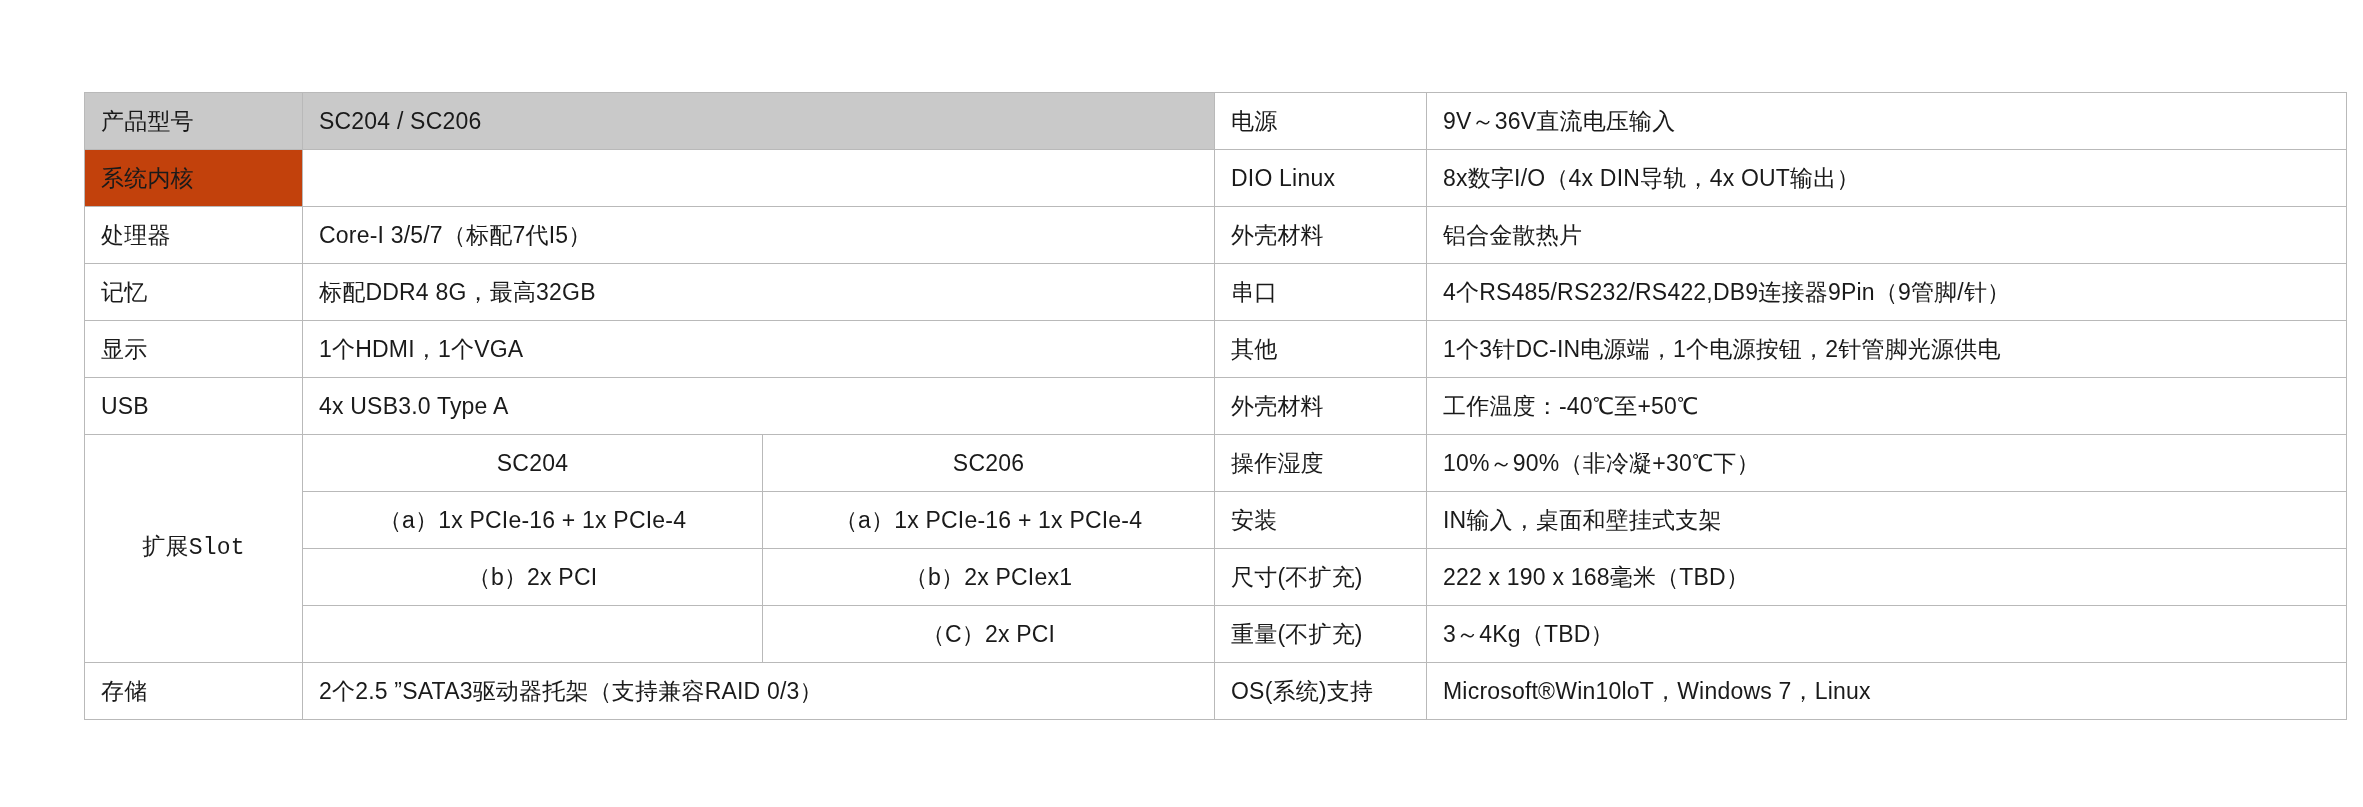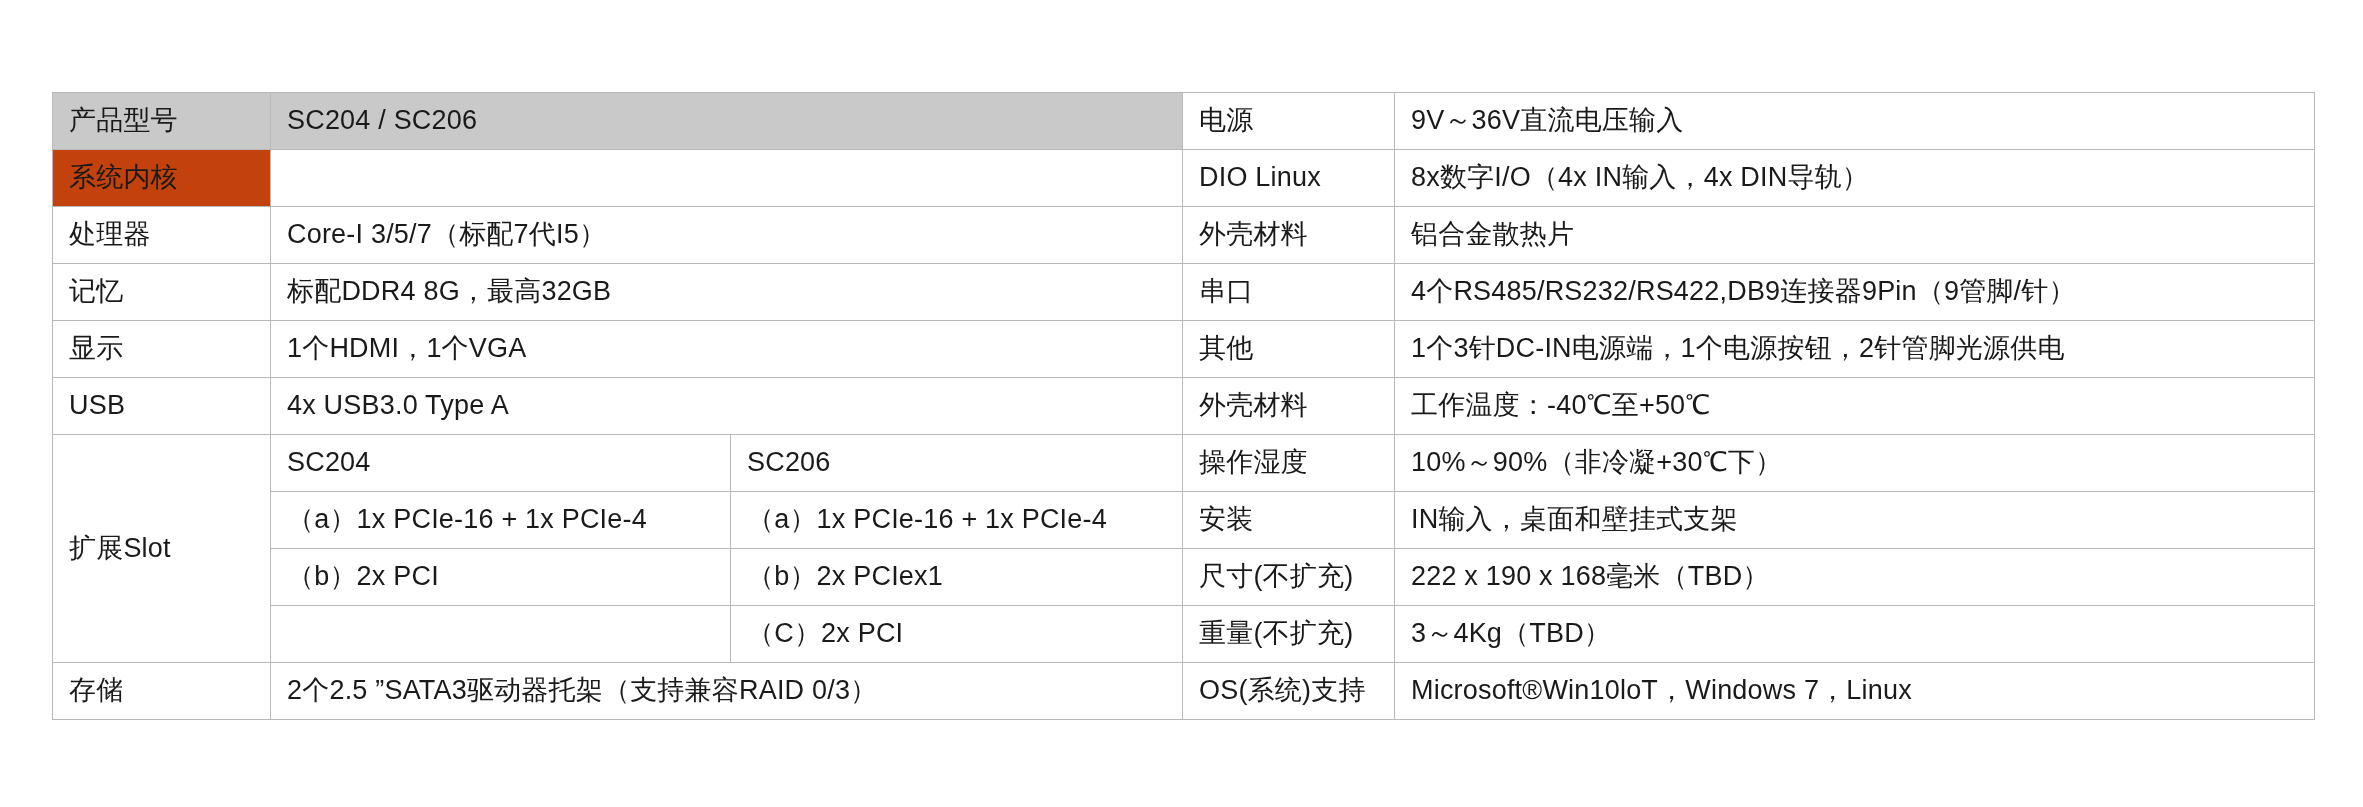--- a/index.html
+++ b/index.html
@@ -17,21 +17,22 @@
   #spec-wrap {
     position: absolute;
     left: 52px;
     top: 92px;
     width: 2262px;
   }
   table.spec {
     border-collapse: collapse;
     table-layout: fixed;
     width: 2262px;
-    font-size: 27px;
+    font-size: 23px;
+    margin-left: 32px;
   }
   table.spec td {
     border: 1px solid #b9b9b9;
     padding: 0 16px;
     height: 56px;
     vertical-align: middle;
     line-height: 1.25;
     font-weight: 400;
     letter-spacing: 0.2px;
   }
@@ -45,23 +46,26 @@
   td.label {
     padding-left: 20px;
   }
   td.shaded {
     background: #c9c9c9;
   }
   td.shaded-light {
     background: #c2410c;
   }
   td.center {
+    text-align: center;
   }
   td.vmid-label {
+    text-align: center;
     vertical-align: middle;
+    font-family: Liberation Mono, monospace;
   }
   td.empty {
     
   }
 </style>
 </head>
 <body>
 
 <div id="spec-wrap">
   <table class="spec">
@@ -78,21 +82,21 @@
         <td class="label shaded">产品型号</td>
         <td class="shaded" colspan="2">SC204 / SC206</td>
         <td class="label">电源</td>
         <td>9V～36V直流电压输入</td>
       </tr>
 
       <tr>
         <td class="label shaded-light">系统内核</td>
         <td class="empty" colspan="2"></td>
         <td class="label">DIO Linux</td>
-        <td>8x数字I/O（4x IN输入，4x DIN导轨）</td>
+        <td>8x数字I/O（4x DIN导轨，4x OUT输出）</td>
       </tr>
 
       <tr>
         <td class="label">处理器</td>
         <td colspan="2">Core-I 3/5/7（标配7代I5）</td>
         <td class="label">外壳材料</td>
         <td>铝合金散热片</td>
       </tr>
 
       <tr>

